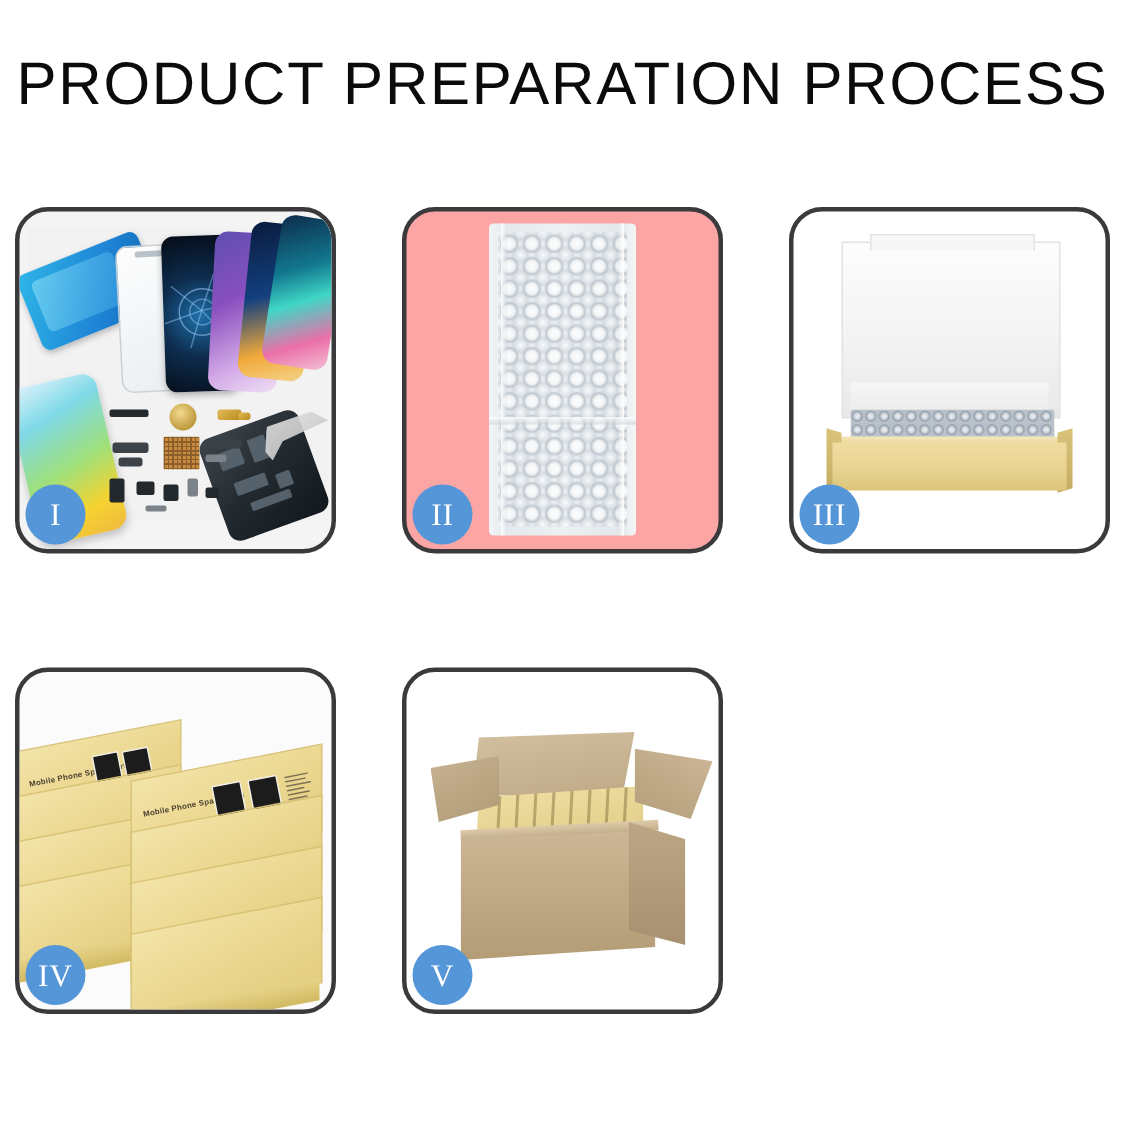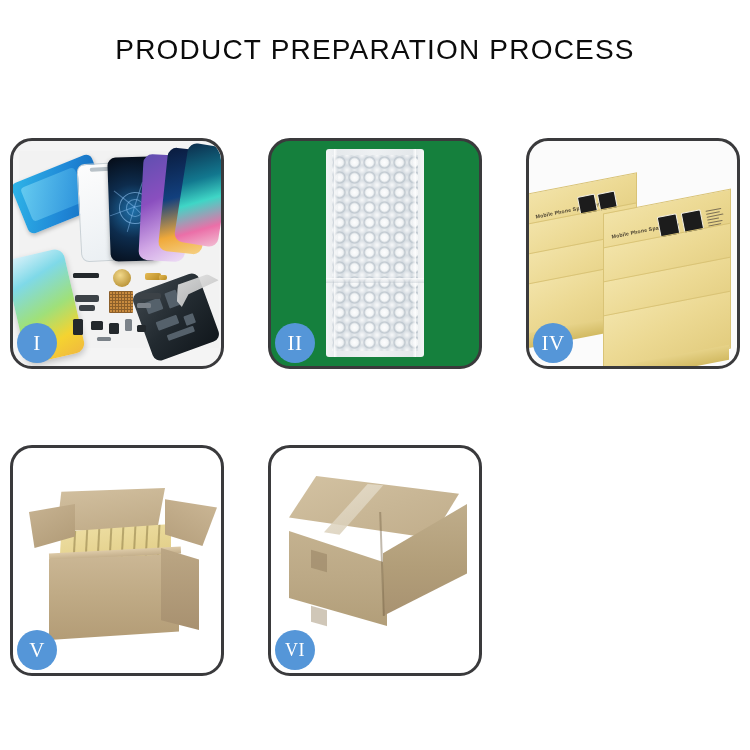--- a/index.html
+++ b/index.html
@@ -9,21 +9,21 @@
     font-family:"Liberation Sans", sans-serif;
     overflow:hidden;
     position:relative;
   }
   .page{width:750px;height:750px;position:relative;}
 
   
   .header{position:absolute;left:0;top:0;width:750px;text-align:center;}
   .title{
     font-family:"Liberation Sans", sans-serif;
-    font-size:28px;
+    font-size:40px;
     font-weight:400;
     letter-spacing:1.2px;
     color:#0b0b0b;
     margin-top:36px;
     line-height:1;
     white-space:nowrap;
   }
   .subtitle{
     font-family:"Liberation Sans", sans-serif;
     font-size:16.5px;
@@ -146,21 +146,21 @@
       repeating-linear-gradient(90deg,#8c5f2a 0 1px,transparent 1px 3px),
       #c98b3f;
     border-radius:1px;
   }
   .tweez{position:absolute;right:4px;top:132px;width:40px;height:36px;
     background:linear-gradient(135deg,#e8e8e8,#b9b9b9);
     clip-path:polygon(0 40%,70% 0,100% 12%,30% 62%,18% 100%,4% 86%);
     opacity:.9;transform:rotate(8deg);}
 
   
-  .p2{background:#15803d;text-decoration:underline;}
+  .p2{background:#fca5a5;text-decoration:underline;}
   .sleeve{
     position:absolute;left:50%;top:8px;margin-left:-49px;
     width:98px;height:208px;
     background:linear-gradient(90deg,#f3f5f6 0%,#e5e9ec 12%,#eef1f3 50%,#e3e7ea 88%,#f4f6f7 100%);
     border-radius:3px;
   }
   .bubbles{
     position:absolute;left:6px;top:6px;right:6px;bottom:6px;
     background-image:
       radial-gradient(circle at 50% 50%, rgba(255,255,255,.95) 0%, rgba(255,255,255,.45) 34%, rgba(150,163,175,.55) 52%, rgba(196,205,214,.18) 62%, transparent 70%);
@@ -391,20 +391,34 @@
           <div class="bubbles"></div>
           <div class="bubbles2"></div>
           <div class="seamL"></div>
           <div class="seamR"></div>
           <div class="fold"></div>
         </div>
       </div>
       <div class="badge">II</div>
     </div>
 
+    <div class="panel p3">
+      <div class="stage">
+        <div class="obox">
+          <div class="lidback"></div>
+          <div class="inner"></div>
+          <div class="product"></div>
+          <div class="rim"></div>
+          <div class="leftwall"></div>
+          <div class="rightwall"></div>
+          <div class="frontwall"></div>
+        </div>
+      </div>
+      <div class="badge">III</div>
+    </div>
 
     <div class="panel p4">
       <div class="stage">
         <div class="stack">
 
           <div class="sbox" style="left:0px;top:26px;width:108px;height:52px;">
             <div class="top"></div>
               <div class="side"></div>
             <div class="lbl" style="left:8px;top:24px;">Mobile Phone Spare Parts</div>
             <div class="win" style="left:52px;top:12px;width:16px;height:22px;"></div>
@@ -473,29 +487,15 @@
           <div class="flapL"></div>
           <div class="flapR"></div>
           <div class="rim"></div>
           <div class="body"></div>
           <div class="side"></div>
         </div>
       </div>
       <div class="badge">V</div>
     </div>
 
-    <div class="panel p6">
-      <div class="stage">
-        <div class="sealed">
-          <div class="top"></div>
-          <div class="tape"></div>
-          <div class="front"></div>
-          <div class="right"></div>
-          <div class="nick1"></div>
-          <div class="nick2"></div>
-          <div class="edge"></div>
-        </div>
-      </div>
-      <div class="badge wide">VI</div>
-    </div>
 
   </div>
 </div>
 
 </body></html>

